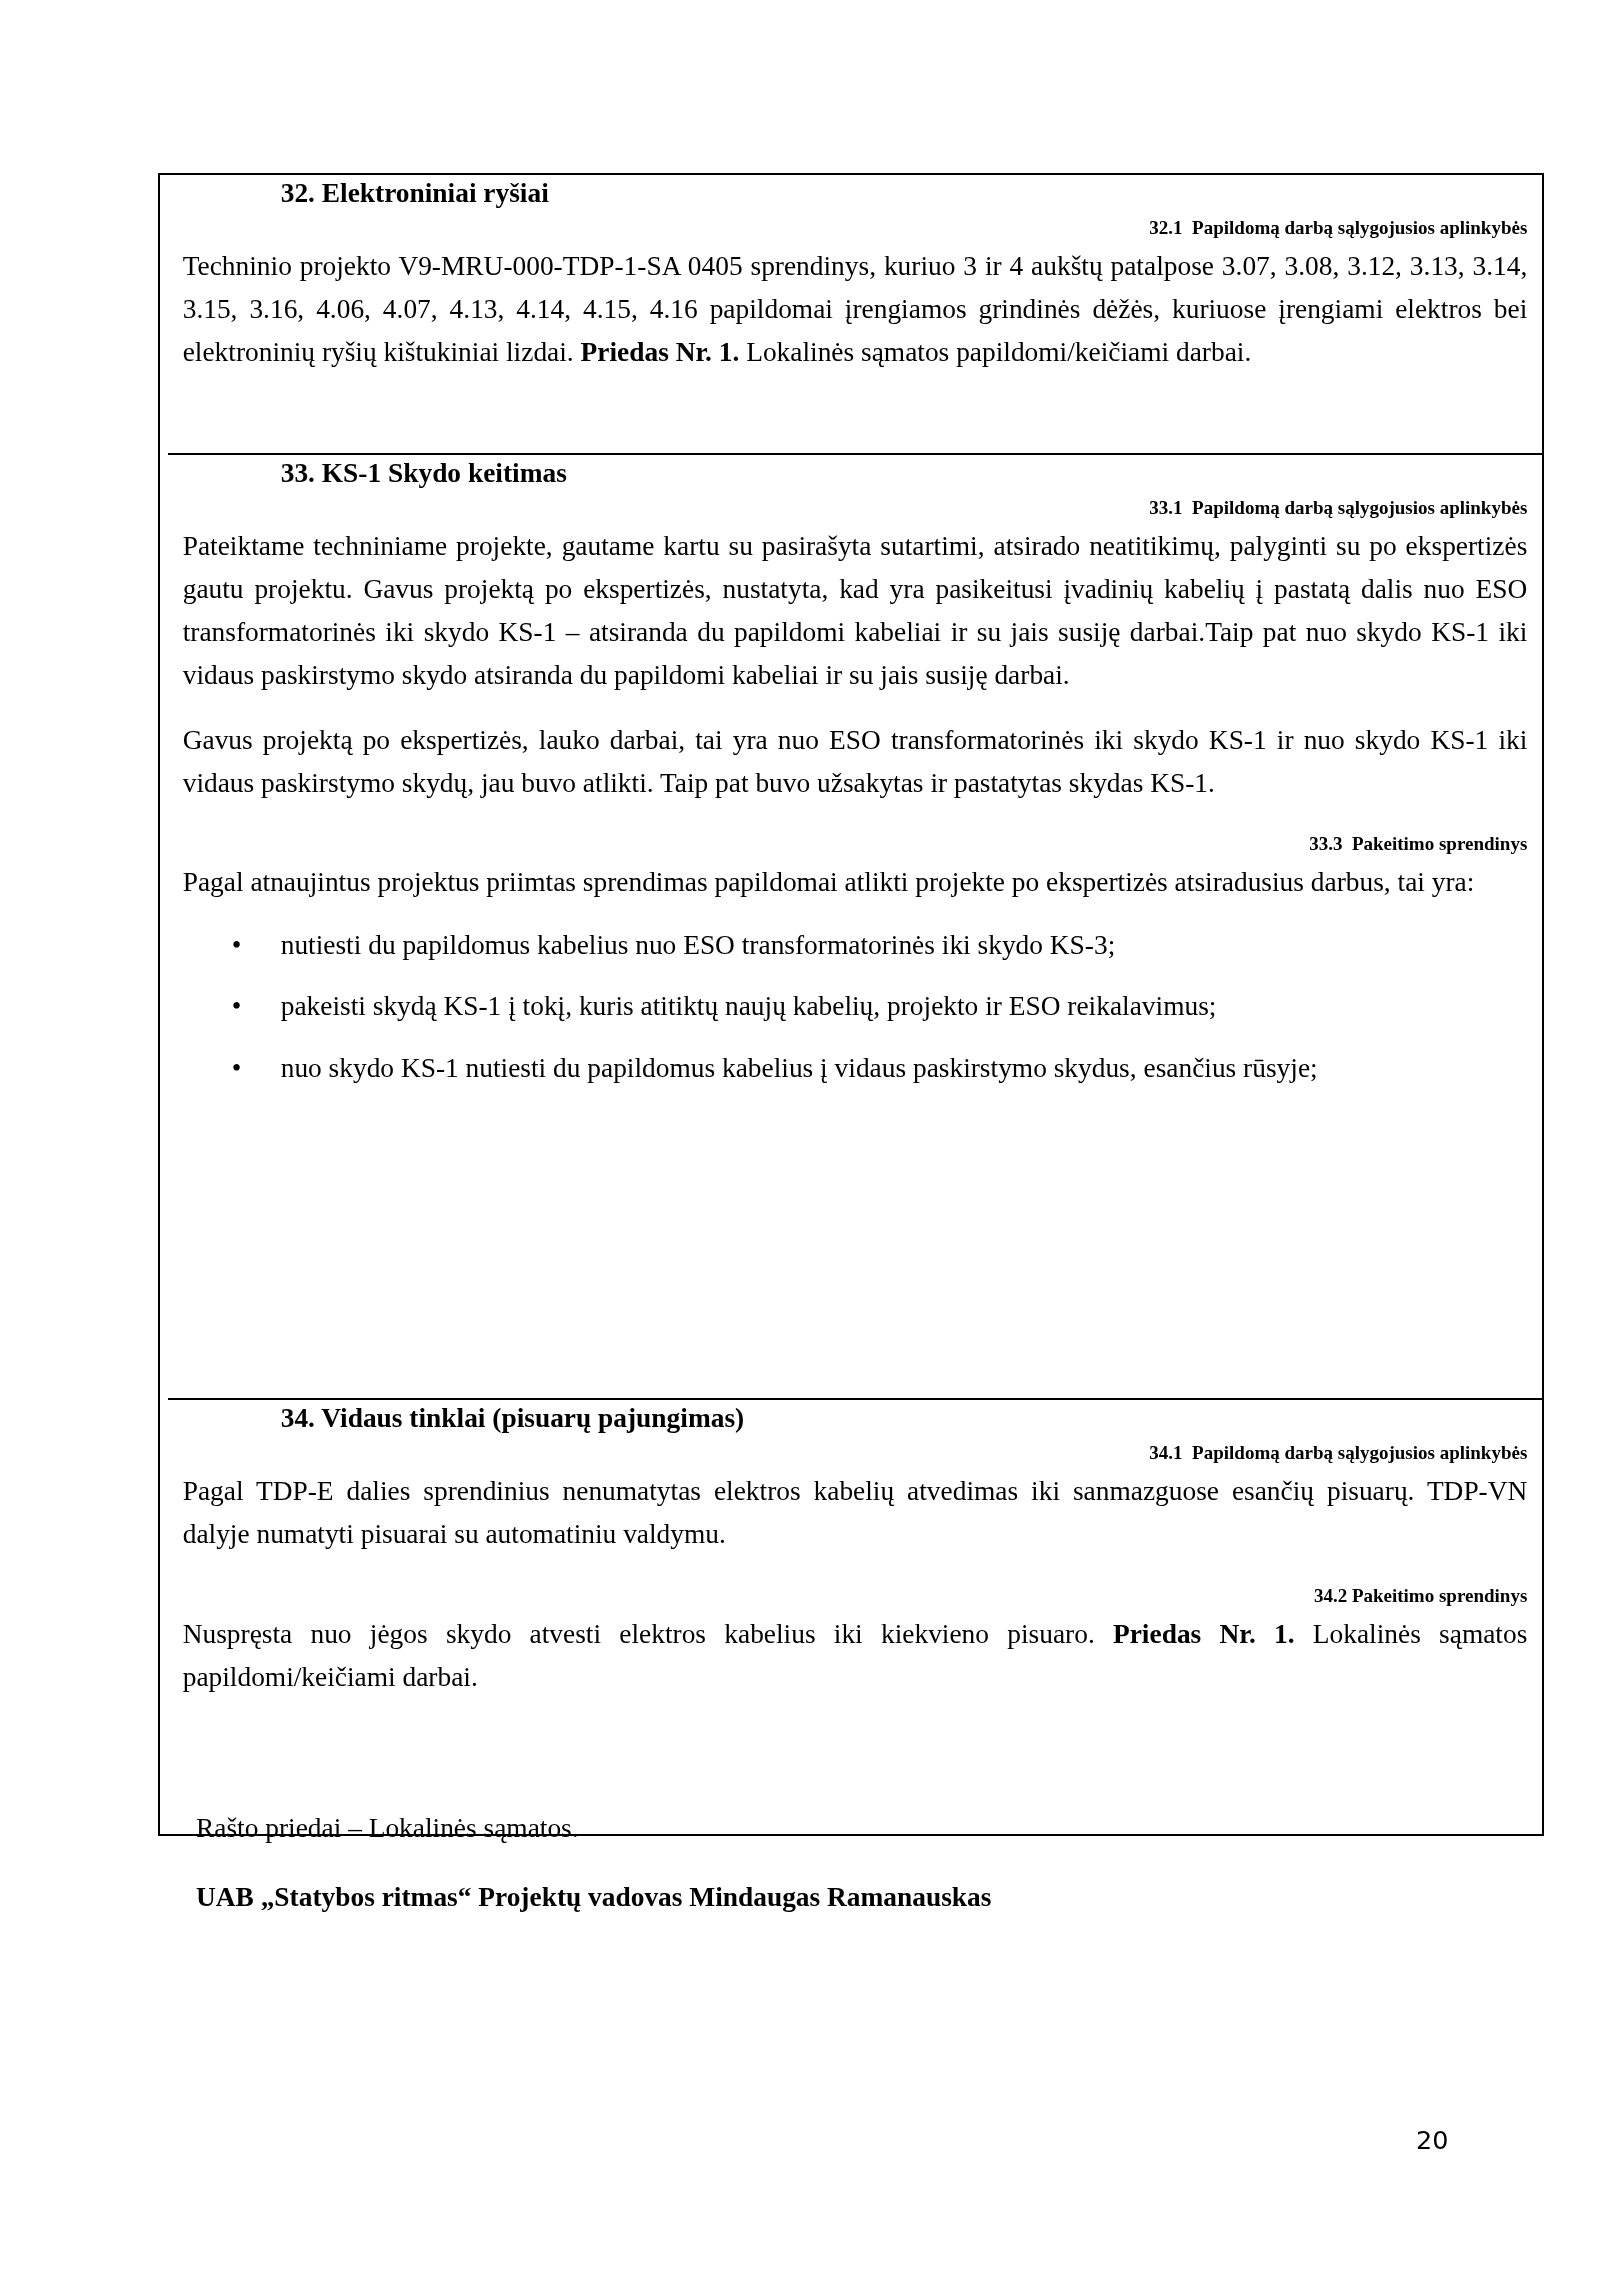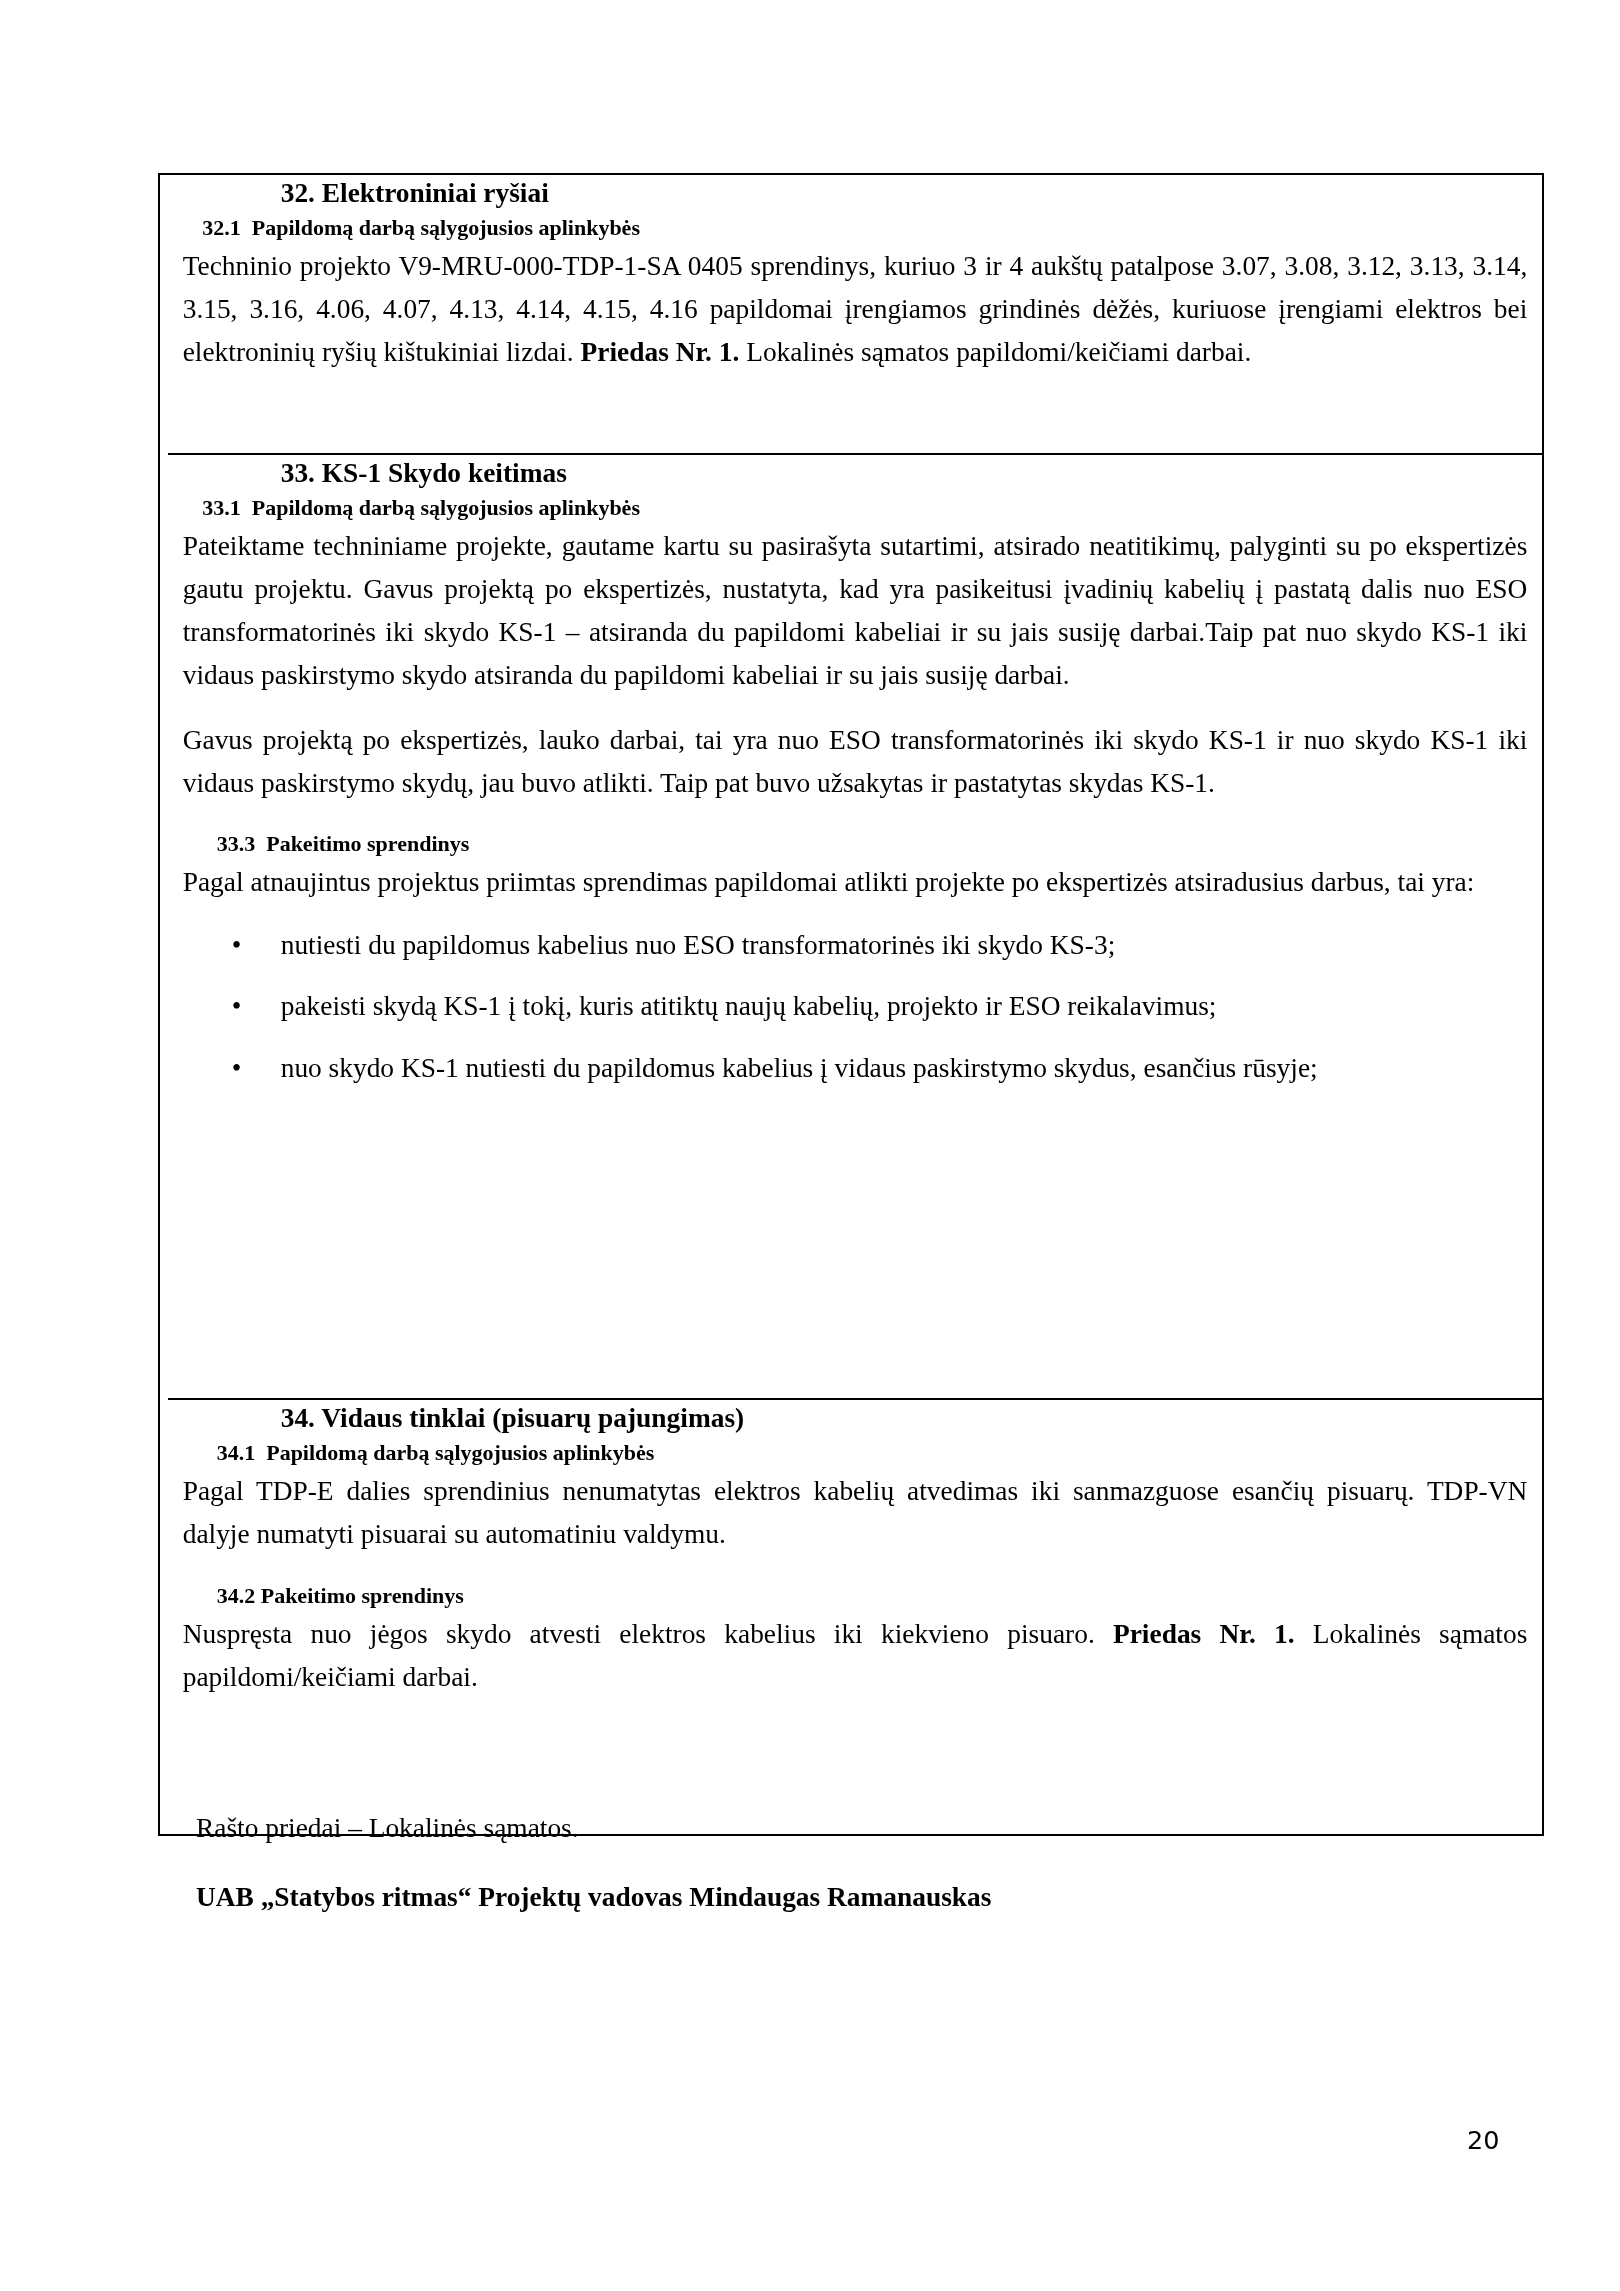--- a/index.html
+++ b/index.html
@@ -5,33 +5,33 @@
   html, body { margin: 0; padding: 0; background: #ffffff; }
   body { width: 1620px; height: 2292px; position: relative; overflow: hidden;
          font-family: "Liberation Serif", "DejaVu Serif", serif; color: #000; }
   .table { position: absolute; left: 158px; top: 173px; width: 1382px; border: 2px solid #000; }
   .row { border-top: 2px solid #000; padding: 0 14.7px 0 14.7px; box-sizing: border-box; margin-left: 8px; }
   .row:first-child { border-top: none; }
   .row-32 { height: 278px; }
   .row-33 { height: 945px; }
   .row-34 { height: 436px; }
   .h1 { font-weight: bold; font-size: 27.4px; line-height: 33px; padding-left: 98px; padding-top: 2px; }
-  .h2 { font-weight: bold; font-size: 22px; line-height: 35px; }
+  .h2 { font-weight: bold; font-size: 19px; line-height: 35px; text-align: right; }
   .ind1 { padding-left: 19.6px; }
   .ind3 { padding-left: 34px; }
   .p { font-size: 27.4px; line-height: 43px; text-align: justify; margin: 0; }
   .gap { height: 21.6px; }
   .bullets { list-style: none; margin: 23.5px 0 0 0; padding: 0; }
   .bullets li { font-size: 27.4px; line-height: 35px; position: relative; padding-left: 98px; margin-bottom: 26.5px; }
   .bullets li .dot { position: absolute; left: 49px; top: 0; }
   b { font-weight: bold; }
   .after { position: absolute; left: 196px; font-size: 27.4px; line-height: 35px; }
   .after-1 { top: 1811px; }
   .after-2 { top: 1880px; font-weight: bold; }
-  .page-num { position: absolute; left: 1467px; top: 2125px; font-family: "DejaVu Sans", "Liberation Sans", sans-serif; font-size: 25.5px; }
+  .page-num { position: absolute; left: 1416px; top: 2125px; font-family: "DejaVu Sans", "Liberation Sans", sans-serif; font-size: 25.5px; }
 </style>
 </head>
 <body>
 
 <div class="table">
 
   <div class="row row-32">
     <div class="h1">32. Elektroniniai ryšiai</div>
     <div class="h2 ind1">
       <span>32.1</span>&nbsp;&nbsp;<span>Papildomą darbą sąlygojusios aplinkybės</span>

